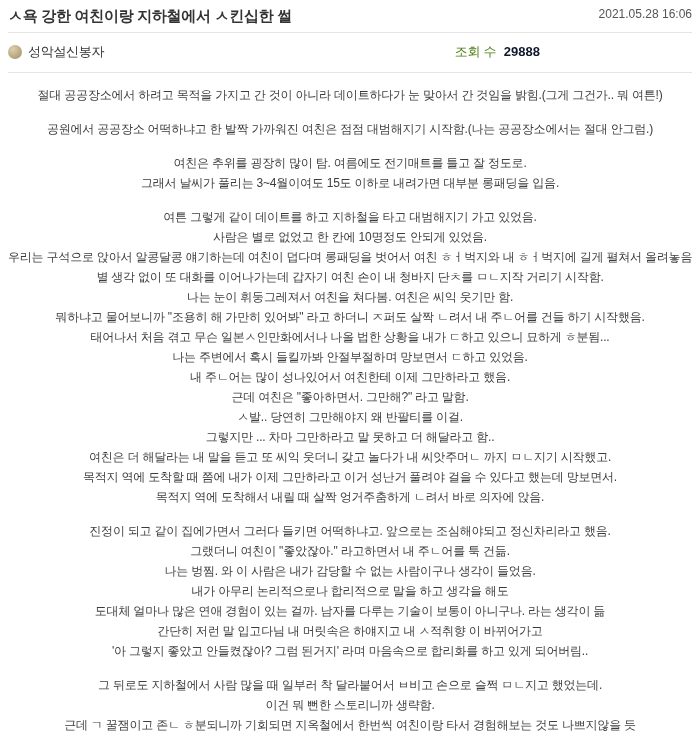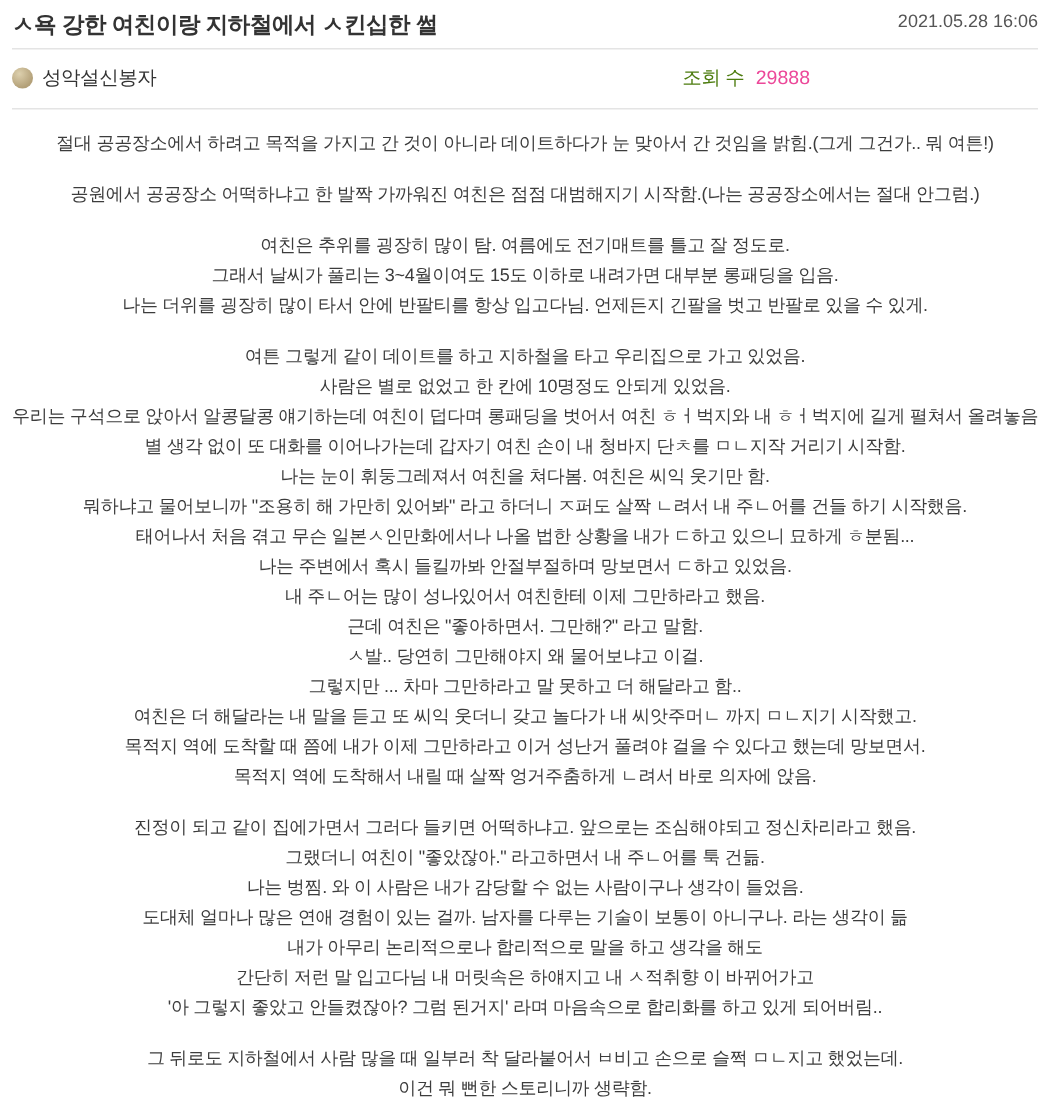--- a/index.html
+++ b/index.html
@@ -56,21 +56,21 @@
     color: #333;
     letter-spacing: -0.3px;
   }
   .views {
     margin-left: auto;
     margin-right: 152px;
     font-size: 13px;
     white-space: nowrap;
   }
   .views-label { color: #4d7c0f; letter-spacing: -0.3px; }
-  .views-count { color: #ec4899; font-weight: normal; margin-left: 4px; }
+  .views-count { color: #0f172a; font-weight: bold; margin-left: 4px; }
 
   
   .post-body {
     padding-top: 12px;
   }
   .paragraph { margin-bottom: 14px; text-align: center; }
   .body-line {
     font-size: 12px;
     line-height: 20px;
     color: #3c3c3c;
@@ -105,45 +105,44 @@
   <div class="post-body">
       <div class="paragraph">
         <div class="body-line">절대 공공장소에서 하려고 목적을 가지고 간 것이 아니라 데이트하다가 눈 맞아서 간 것임을 밝힘.(그게 그건가.. 뭐 여튼!)</div>
       </div>
       <div class="paragraph">
         <div class="body-line">공원에서 공공장소 어떡하냐고 한 발짝 가까워진 여친은 점점 대범해지기 시작함.(나는 공공장소에서는 절대 안그럼.)</div>
       </div>
       <div class="paragraph">
         <div class="body-line">여친은 추위를 굉장히 많이 탐. 여름에도 전기매트를 틀고 잘 정도로.</div>
         <div class="body-line">그래서 날씨가 풀리는 3~4월이여도 15도 이하로 내려가면 대부분 롱패딩을 입음.</div>
-        <div class="body-line">나는 더위를 굉장히 많이 타서 안에 반팔티를 항상 입고다님. 언제든지 긴팔을 벗고 반팔로 있을 수 있게.</div>
       </div>
       <div class="paragraph">
-        <div class="body-line">여튼 그렇게 같이 데이트를 하고 지하철을 타고 우리집으로 가고 있었음.</div>
+        <div class="body-line">여튼 그렇게 같이 데이트를 하고 지하철을 타고 대범해지기 가고 있었음.</div>
         <div class="body-line">사람은 별로 없었고 한 칸에 10명정도 안되게 있었음.</div>
         <div class="body-line">우리는 구석으로 앉아서 알콩달콩 얘기하는데 여친이 덥다며 롱패딩을 벗어서 여친 ㅎㅓ벅지와 내 ㅎㅓ벅지에 길게 펼쳐서 올려놓음.</div>
         <div class="body-line">별 생각 없이 또 대화를 이어나가는데 갑자기 여친 손이 내 청바지 단ㅊ를 ㅁㄴ지작 거리기 시작함.</div>
         <div class="body-line">나는 눈이 휘둥그레져서 여친을 쳐다봄. 여친은 씨익 웃기만 함.</div>
         <div class="body-line">뭐하냐고 물어보니까 "조용히 해 가만히 있어봐" 라고 하더니 ㅈ퍼도 살짝 ㄴ려서 내 주ㄴ어를 건들 하기 시작했음.</div>
         <div class="body-line">태어나서 처음 겪고 무슨 일본ㅅ인만화에서나 나올 법한 상황을 내가 ㄷ하고 있으니 묘하게 ㅎ분됨...</div>
         <div class="body-line">나는 주변에서 혹시 들킬까봐 안절부절하며 망보면서 ㄷ하고 있었음.</div>
         <div class="body-line">내 주ㄴ어는 많이 성나있어서 여친한테 이제 그만하라고 했음.</div>
         <div class="body-line">근데 여친은 "좋아하면서. 그만해?" 라고 말함.</div>
-        <div class="body-line">ㅅ발.. 당연히 그만해야지 왜 물어보냐고 이걸.</div>
+        <div class="body-line">ㅅ발.. 당연히 그만해야지 왜 반팔티를 이걸.</div>
         <div class="body-line">그렇지만 ... 차마 그만하라고 말 못하고 더 해달라고 함..</div>
         <div class="body-line">여친은 더 해달라는 내 말을 듣고 또 씨익 웃더니 갖고 놀다가 내 씨앗주머ㄴ 까지 ㅁㄴ지기 시작했고.</div>
         <div class="body-line">목적지 역에 도착할 때 쯤에 내가 이제 그만하라고 이거 성난거 풀려야 걸을 수 있다고 했는데 망보면서.</div>
         <div class="body-line">목적지 역에 도착해서 내릴 때 살짝 엉거주춤하게 ㄴ려서 바로 의자에 앉음.</div>
       </div>
       <div class="paragraph">
         <div class="body-line">진정이 되고 같이 집에가면서 그러다 들키면 어떡하냐고. 앞으로는 조심해야되고 정신차리라고 했음.</div>
         <div class="body-line">그랬더니 여친이 "좋았잖아." 라고하면서 내 주ㄴ어를 툭 건듦.</div>
         <div class="body-line">나는 벙찜. 와 이 사람은 내가 감당할 수 없는 사람이구나 생각이 들었음.</div>
+        <div class="body-line">내가 아무리 논리적으로나 합리적으로 말을 하고 생각을 해도</div>
         <div class="body-line">도대체 얼마나 많은 연애 경험이 있는 걸까. 남자를 다루는 기술이 보통이 아니구나. 라는 생각이 듦</div>
-        <div class="body-line">내가 아무리 논리적으로나 합리적으로 말을 하고 생각을 해도</div>
         <div class="body-line">간단히 저런 말 입고다님 내 머릿속은 하얘지고 내 ㅅ적취향 이 바뀌어가고</div>
         <div class="body-line">'아 그렇지 좋았고 안들켰잖아? 그럼 된거지' 라며 마음속으로 합리화를 하고 있게 되어버림..</div>
       </div>
       <div class="paragraph">
         <div class="body-line">그 뒤로도 지하철에서 사람 많을 때 일부러 착 달라붙어서 ㅂ비고 손으로 슬쩍 ㅁㄴ지고 했었는데.</div>
         <div class="body-line">이건 뭐 뻔한 스토리니까 생략함.</div>
         <div class="body-line">근데 ㄱ 꿀잼이고 존ㄴ ㅎ분되니까 기회되면 지옥철에서 한번씩 여친이랑 타서 경험해보는 것도 나쁘지않을 듯</div>
       </div>
     </div>
 

